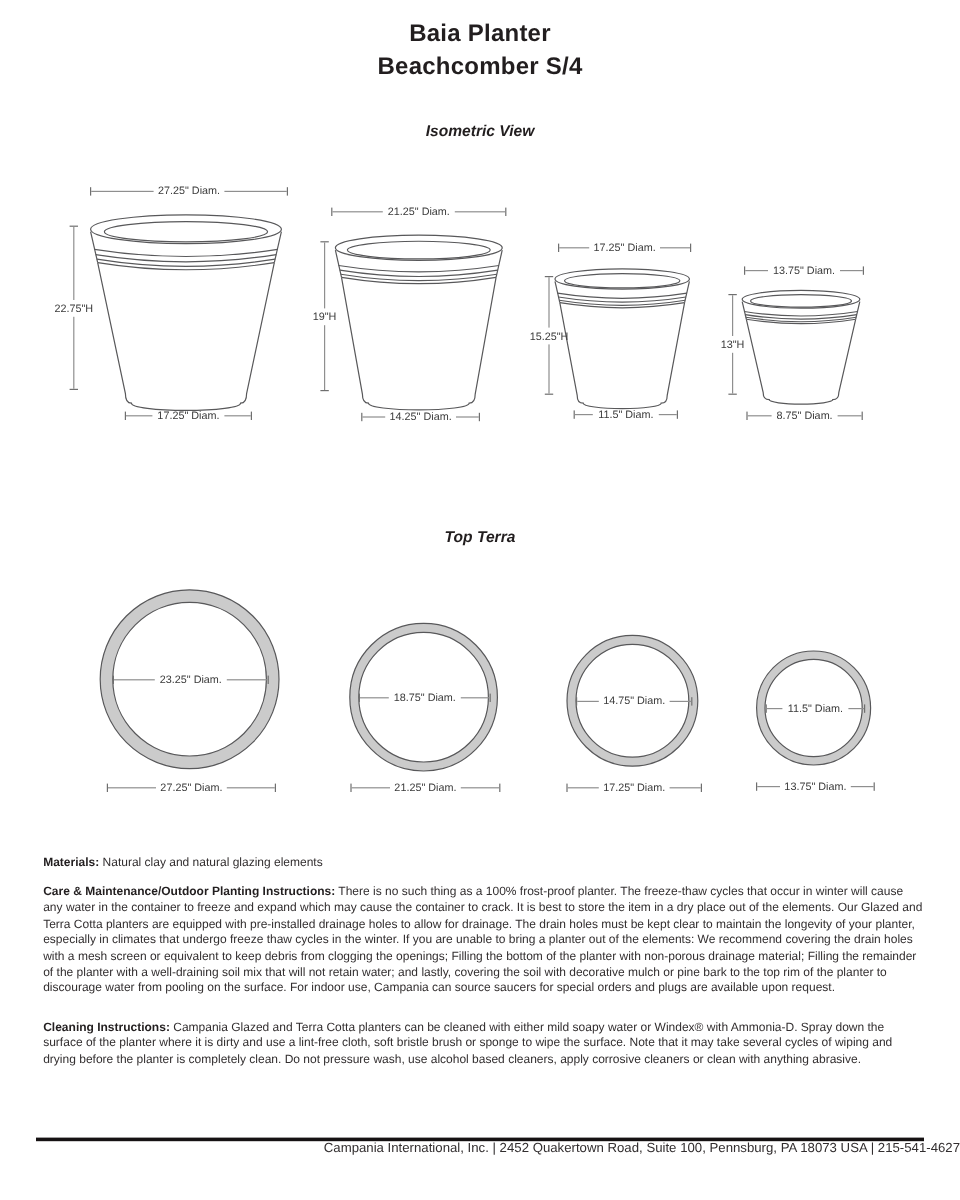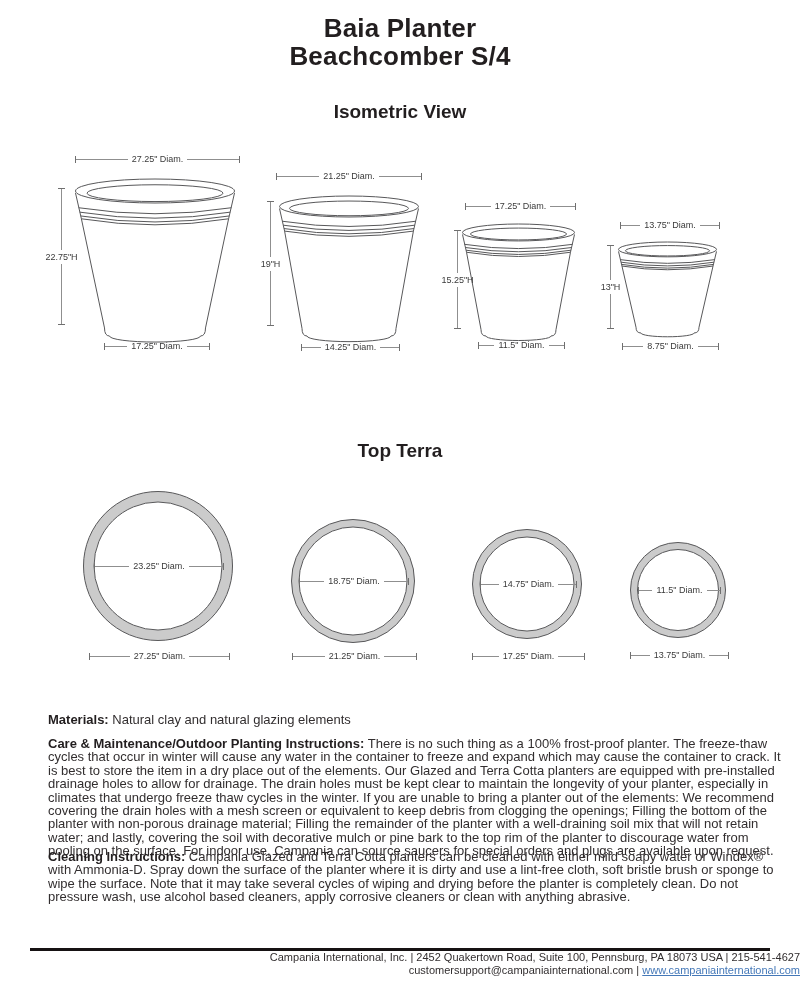--- a/index.html
+++ b/index.html
@@ -1,39 +1,39 @@
 <!DOCTYPE html>
 <html><head>
 <meta charset="utf-8">
 <style>
   html,body{margin:0;padding:0;background:#ffffff;}
   .page{position:relative;width:800px;height:1000px;background:#fff;overflow:hidden;
         font-family:"Liberation Sans",sans-serif;color:#322e2f;}
 
   .doc-title{position:absolute;top:14px;left:0;width:100%;text-align:center;
-             font-size:26px;line-height:28px;font-weight:700;color:#221e1f;letter-spacing:.2px;}
+             font-size:20px;line-height:28px;font-weight:700;color:#221e1f;letter-spacing:.2px;}
   .sec-head{position:absolute;left:0;width:100%;text-align:center;
-            font-size:19px;font-weight:700;color:#221e1f;}
+            font-size:13px;font-weight:700;color:#221e1f;font-style:italic;}
   #iso-head{top:101px;}
   #top-head{top:440px;}
 
   
   .hdim{position:absolute;display:flex;align-items:center;height:7px;
         border-left:1px solid #6f6f6f;border-right:1px solid #6f6f6f;}
   .hdim::before,.hdim::after{content:"";flex:1;height:1px;background:#8f8f8f;}
   .hdim .lb{font-size:9px;line-height:7px;color:#3a3a3a;white-space:nowrap;padding:0 4px;}
 
   
   .vdim{position:absolute;display:flex;flex-direction:column;align-items:center;width:7px;
         border-top:1px solid #6f6f6f;border-bottom:1px solid #6f6f6f;}
   .vdim::before,.vdim::after{content:"";flex:1;width:1px;background:#8f8f8f;}
   .vdim .lb{font-size:9px;color:#3a3a3a;white-space:nowrap;padding:2px 0;}
 
-  .para{position:absolute;left:48px;width:733px;margin:0;
-        font-size:13px;line-height:13.4px;color:#322e2f;}
+  .para{position:absolute;left:36px;width:733px;margin:0;
+        font-size:10px;line-height:13.4px;color:#322e2f;}
   .para strong{font-weight:700;color:#221e1f;}
 
   .footer-rule{position:absolute;left:30px;top:948px;width:740px;height:3px;background:#161213;}
   .fline{position:absolute;left:0;width:100%;text-align:right;font-size:11px;line-height:13px;color:#322e2f;}
   #fline1{top:951px;}
   #fline2{top:964px;}
   .link{color:#4478b8;text-decoration:underline;cursor:pointer;}
   .fig-layer{position:absolute;left:0;top:0;width:0;height:0;}
 </style>
 </head>
@@ -180,19 +180,14 @@
     </div>
 
   <p class="para" style="top:713px"><strong>Materials:</strong> <span>Natural clay and natural glazing elements</span></p>
 
   <p class="para" style="top:737px"><strong>Care &amp; Maintenance/Outdoor Planting Instructions:</strong> <span>There is no such thing as a 100% frost-proof planter. The freeze-thaw cycles that occur in winter will cause any water in the container to freeze and expand which may cause the container to crack. It is best to store the item in a dry place out of the elements. Our Glazed and Terra Cotta planters are equipped with pre-installed drainage holes to allow for drainage. The drain holes must be kept clear to maintain the longevity of your planter, especially in climates that undergo freeze thaw cycles in the winter. If you are unable to bring a planter out of the elements: We recommend covering the drain holes with a mesh screen or equivalent to keep debris from clogging the openings; Filling the bottom of the planter with non-porous drainage material; Filling the remainder of the planter with a well-draining soil mix that will not retain water; and lastly, covering the soil with decorative mulch or pine bark to the top rim of the planter to discourage water from pooling on the surface. For indoor use, Campania can source saucers for special orders and plugs are available upon request.</span></p>
 
   <p class="para" style="top:850px"><strong>Cleaning Instructions:</strong> <span>Campania Glazed and Terra Cotta planters can be cleaned with either mild soapy water or Windex® with Ammonia-D. Spray down the surface of the planter where it is dirty and use a lint-free cloth, soft bristle brush or sponge to wipe the surface. Note that it may take several cycles of wiping and drying before the planter is completely clean. Do not pressure wash, use alcohol based cleaners, apply corrosive cleaners or clean with anything abrasive.</span></p>
 
   <div class="footer-rule"></div>
   <div class="fline" id="fline1">Campania International, Inc. | 2452 Quakertown Road, Suite 100, Pennsburg, PA 18073 USA | 215-541-4627</div>
-  <div class="fline" id="fline2">
-    <span>customersupport@campaniainternational.com</span>
-    <span>|</span>
-    <a class="link" href="#">www.campaniainternational.com</a>
-  </div>
 
 </div>
 
 </body></html>

